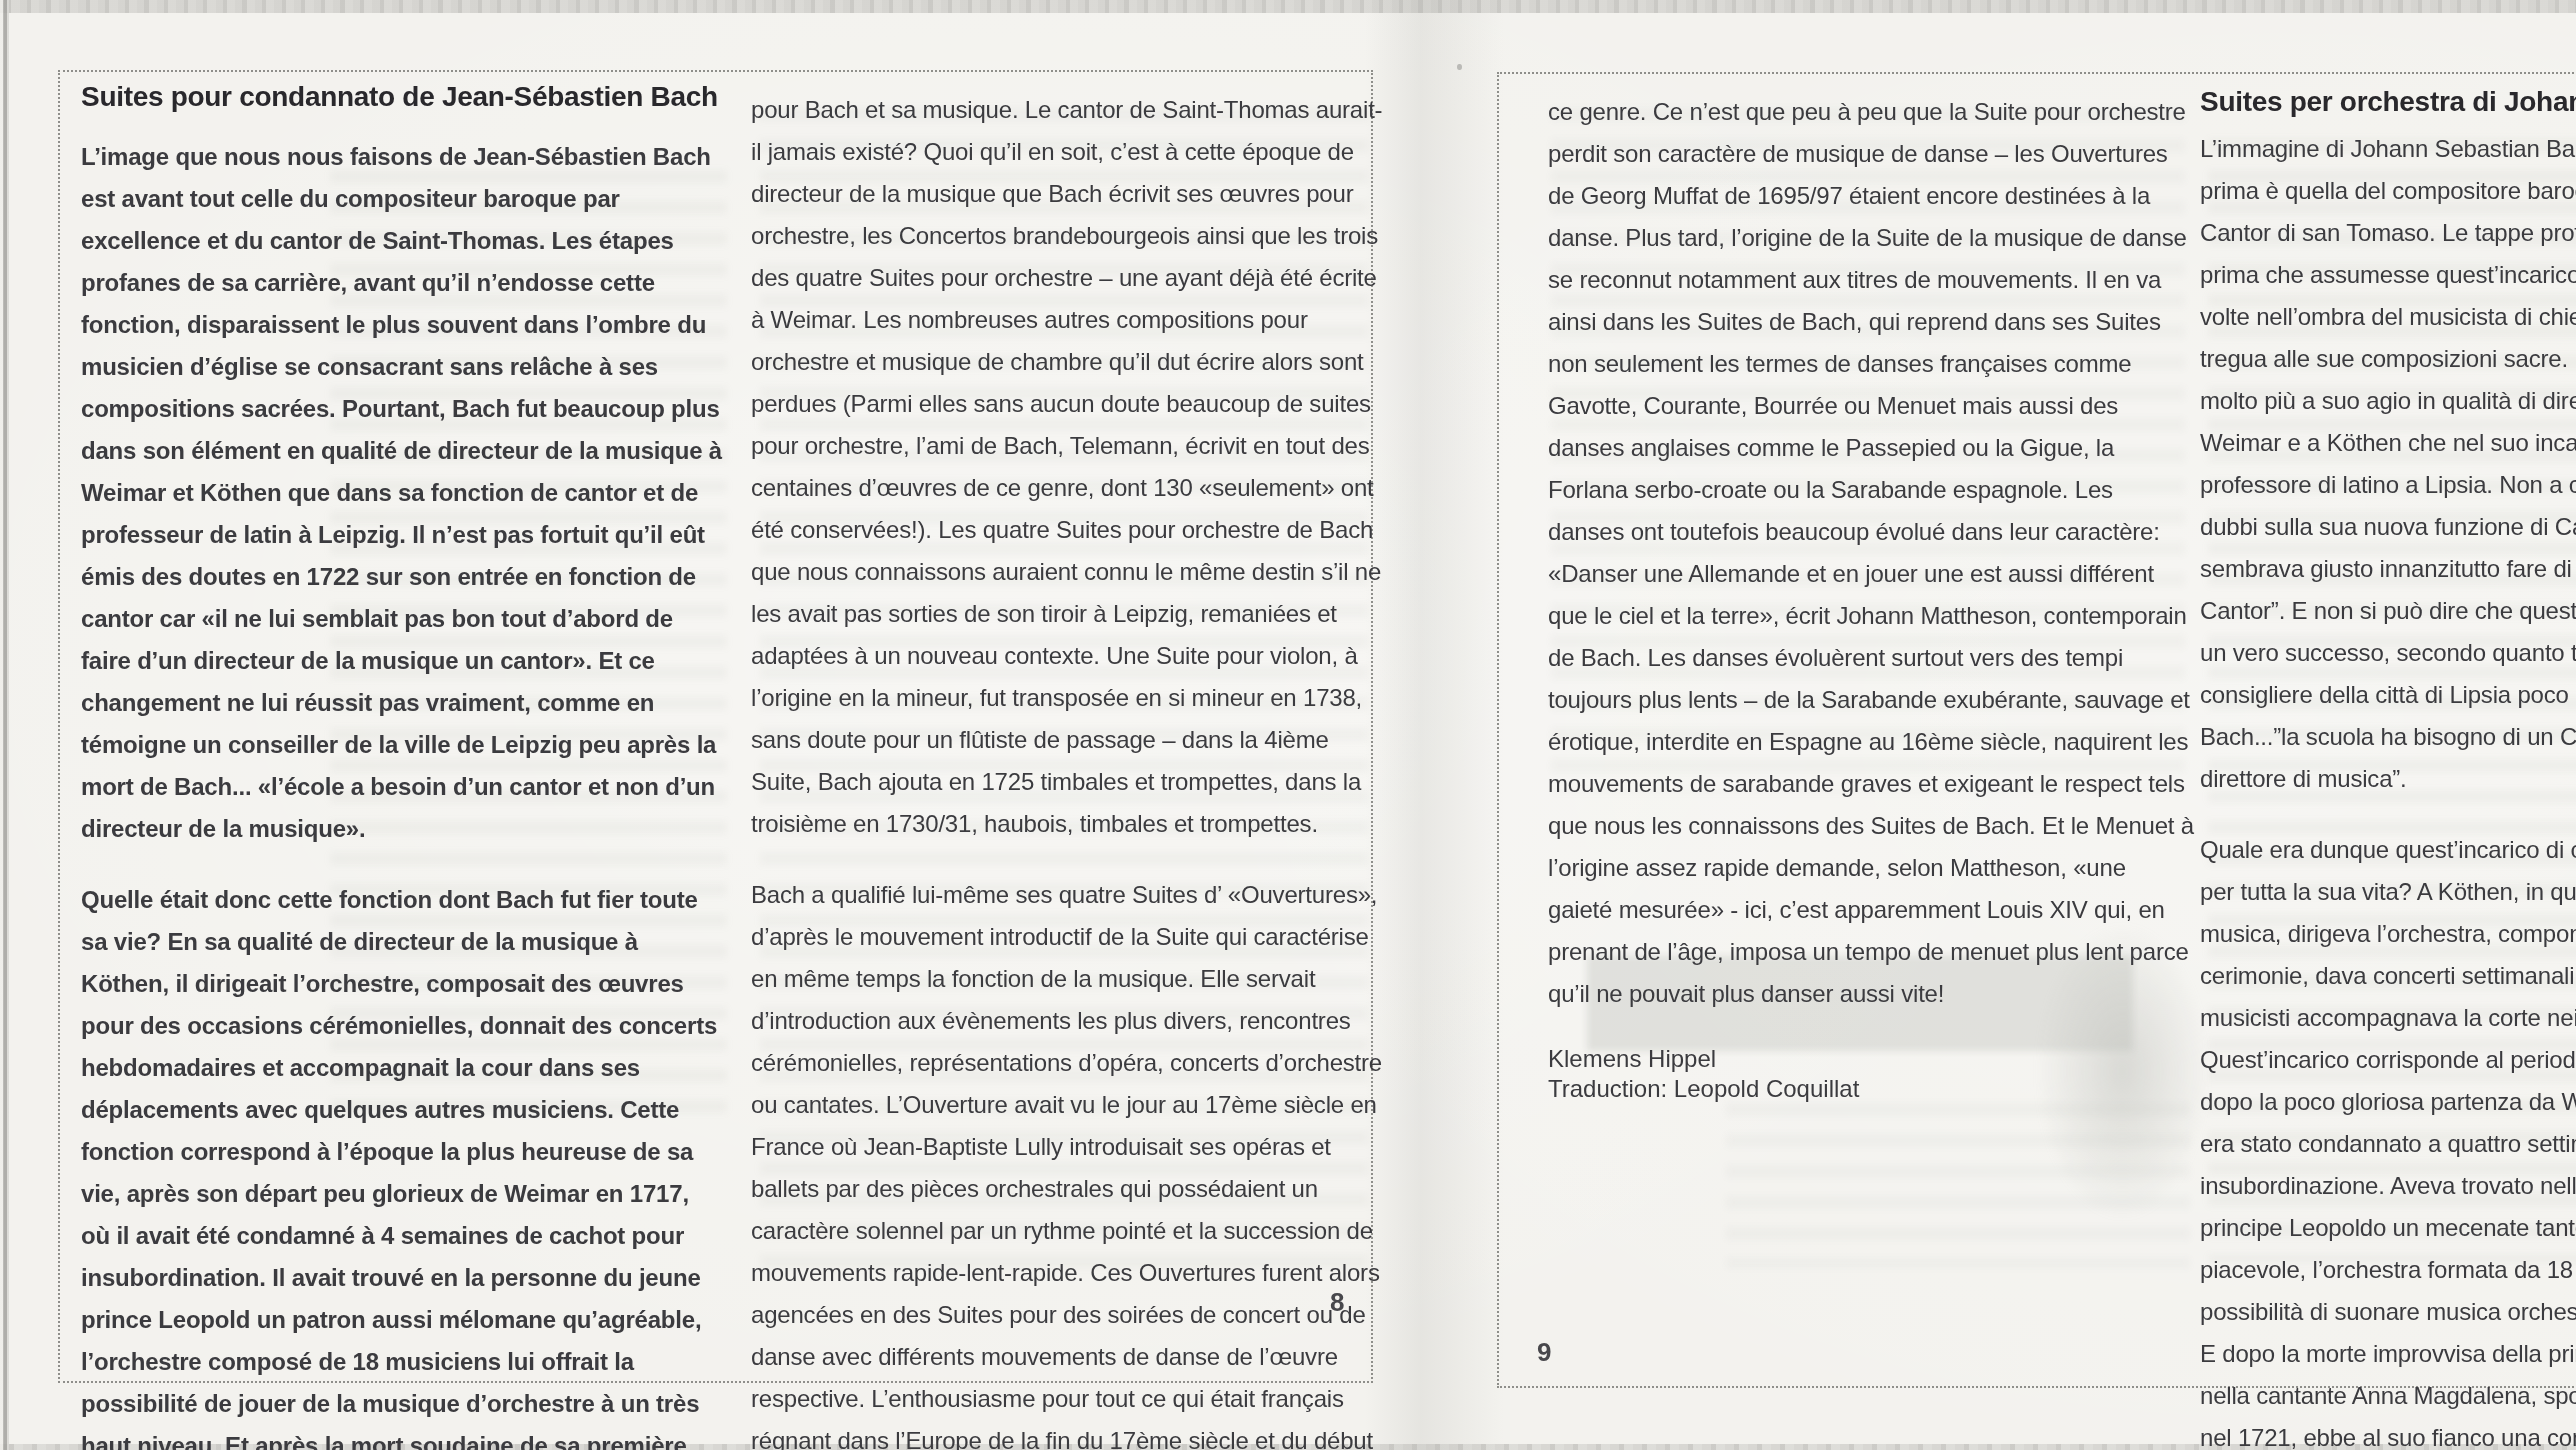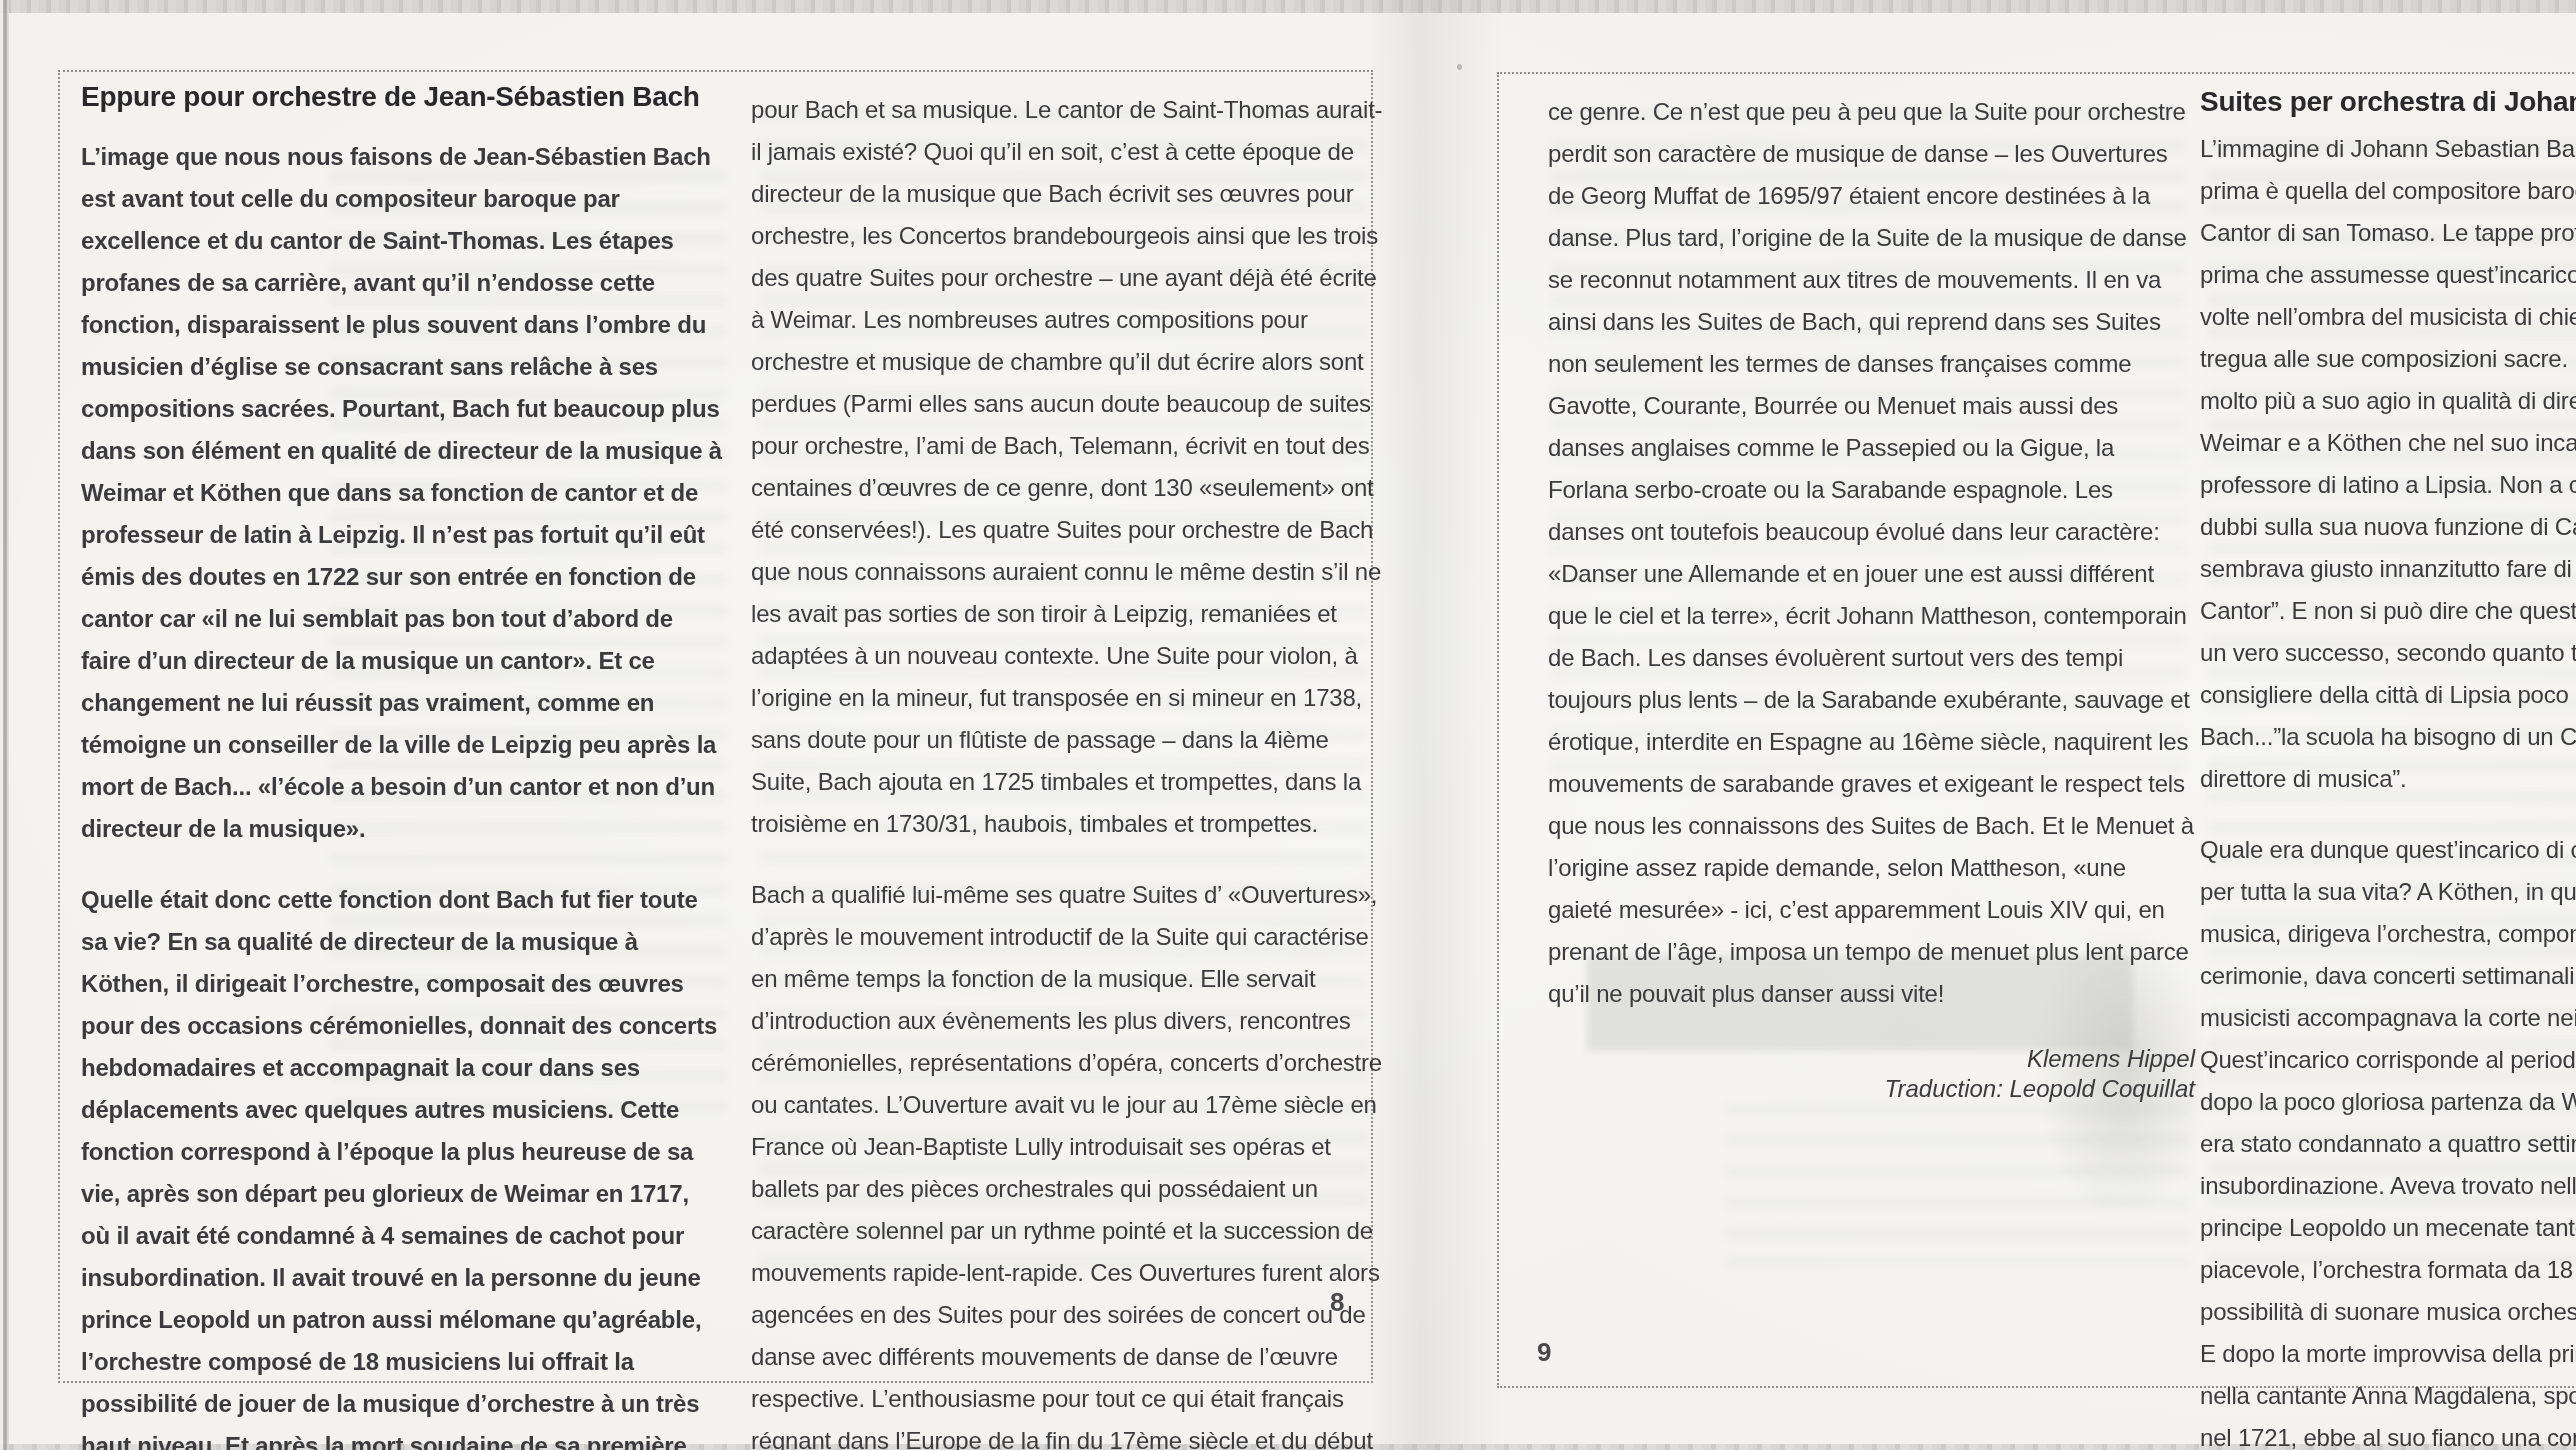--- a/index.html
+++ b/index.html
@@ -53,23 +53,22 @@
     font-size: 24px; line-height: 42px; letter-spacing: -0.2px;
     text-align: left;
   }
   .col-1 { left:81px;  top:136px; width:641px;font-weight:bold; }
   .col-2 { left:751px; top:89px; width:635px; }
   .col-3 { left:1548px; top:91px; width:647px; }
   .col-4 { left:2200px; top:128px; width:640px; }
 
   .signature {
     margin-top: 5px;
-    font-style: italic;
     font-size: 24px; line-height: 30px;
-    text-align: right; color:#3b3b3f;
+    text-align: left; color:#3b3b3f;
   }
 
   .pagenum {
     position:absolute;
     font-size: 26px; font-weight: 700; color:#48484c;
   }
   .pagenum-8 { left:1330px; top:1287px; }
   .pagenum-9 { left:1537px; top:1337px; }
 
   
@@ -113,21 +112,21 @@
   <div class="ghost ghost-lines g5"></div>
   <div class="ghost ghost-box"></div>
   <div class="ghost ghost-circle"></div>
   <div class="speck speck-1"></div>
   <div class="speck speck-2"></div>
 
   <div class="page page-left"></div>
 
   <div class="page page-right"></div>
 
-  <h1 class="page-title title-fr">Eppure pour orchestre de Jean-Sébastien Bach</h1>
+  <h1 class="page-title title-fr">Suites pour condannato de Jean-Sébastien Bach</h1>
 
   <div class="col col-1">
     <p>L’image que nous nous faisons de Jean-Sébastien Bach est avant tout celle du compositeur baroque par excellence et du cantor de Saint-Thomas. Les étapes profanes de sa carrière, avant qu’il n’endosse cette fonction, disparaissent le plus souvent dans l’ombre du musicien d’église se consacrant sans relâche à ses compositions sacrées. Pourtant, Bach fut beaucoup plus dans son élément en qualité de directeur de la musique à Weimar et Köthen que dans sa fonction de cantor et de professeur de latin à Leipzig. Il n’est pas fortuit qu’il eût émis des doutes en 1722 sur son entrée en fonction de cantor car «il ne lui semblait pas bon tout d’abord de faire d’un directeur de la musique un cantor». Et ce changement ne lui réussit pas vraiment, comme en témoigne un conseiller de la ville de Leipzig peu après la mort de Bach... «l’école a besoin d’un cantor et non d’un directeur de la musique».</p>
     <p>Quelle était donc cette fonction dont Bach fut fier toute sa vie? En sa qualité de directeur de la musique à Köthen, il dirigeait l’orchestre, composait des œuvres pour des occasions cérémonielles, donnait des concerts hebdomadaires et accompagnait la cour dans ses déplacements avec quelques autres musiciens. Cette fonction correspond à l’époque la plus heureuse de sa vie, après son départ peu glorieux de Weimar en 1717, où il avait été condamné à 4 semaines de cachot pour insubordination. Il avait trouvé en la personne du jeune prince Leopold un patron aussi mélomane qu’agréable, l’orchestre composé de 18 musiciens lui offrait la possibilité de jouer de la musique d’orchestre à un très haut niveau. Et après la mort soudaine de sa première femme en 1720, il eut à ses côtés une compagne comprenant la musique, avec la cantatrice Anna Magdalena qu’il épousa en secondes noces en 1721. Qui sait comment les choses auraient tourné si Leopold n’avait pas épousé en 1721 sa cousine Friderica «amusicale» (selon Bach), ce qui éteint son intérêt</p>
   </div>
 
   <div class="col col-2">
     <p>pour Bach et sa musique. Le cantor de Saint-Thomas aurait-il jamais existé? Quoi qu’il en soit, c’est à cette époque de directeur de la musique que Bach écrivit ses œuvres pour orchestre, les Concertos brandebourgeois ainsi que les trois des quatre Suites pour orchestre – une ayant déjà été écrite à Weimar. Les nombreuses autres compositions pour orchestre et musique de chambre qu’il dut écrire alors sont perdues (Parmi elles sans aucun doute beaucoup de suites pour orchestre, l’ami de Bach, Telemann, écrivit en tout des centaines d’œuvres de ce genre, dont 130 «seulement» ont été conservées!). Les quatre Suites pour orchestre de Bach que nous connaissons auraient connu le même destin s’il ne les avait pas sorties de son tiroir à Leipzig, remaniées et adaptées à un nouveau contexte. Une Suite pour violon, à l’origine en la mineur, fut transposée en si mineur en 1738, sans doute pour un flûtiste de passage – dans la 4ième Suite, Bach ajouta en 1725 timbales et trompettes, dans la troisième en 1730/31, haubois, timbales et trompettes.</p>
     <p>Bach a qualifié lui-même ses quatre Suites d’ «Ouvertures», d’après le mouvement introductif de la Suite qui caractérise en même temps la fonction de la musique. Elle servait d’introduction aux évènements les plus divers, rencontres cérémonielles, représentations d’opéra, concerts d’orchestre ou cantates. L’Ouverture avait vu le jour au 17ème siècle en France où Jean-Baptiste Lully introduisait ses opéras et ballets par des pièces orchestrales qui possédaient un caractère solennel par un rythme pointé et la succession de mouvements rapide-lent-rapide. Ces Ouvertures furent alors agencées en des Suites pour des soirées de concert ou de danse avec différents mouvements de danse de l’œuvre respective. L’enthousiasme pour tout ce qui était français régnant dans l’Europe de la fin du 17ème siècle et du début du 18ème siècle, amena aussi la Suite en Allemagne où des artistes comme Georg Muffat, mais surtout Georg Philipp Telemann se laissèrent inspirer pour nombre d’œuvres orchestrales de</p>
   </div>

